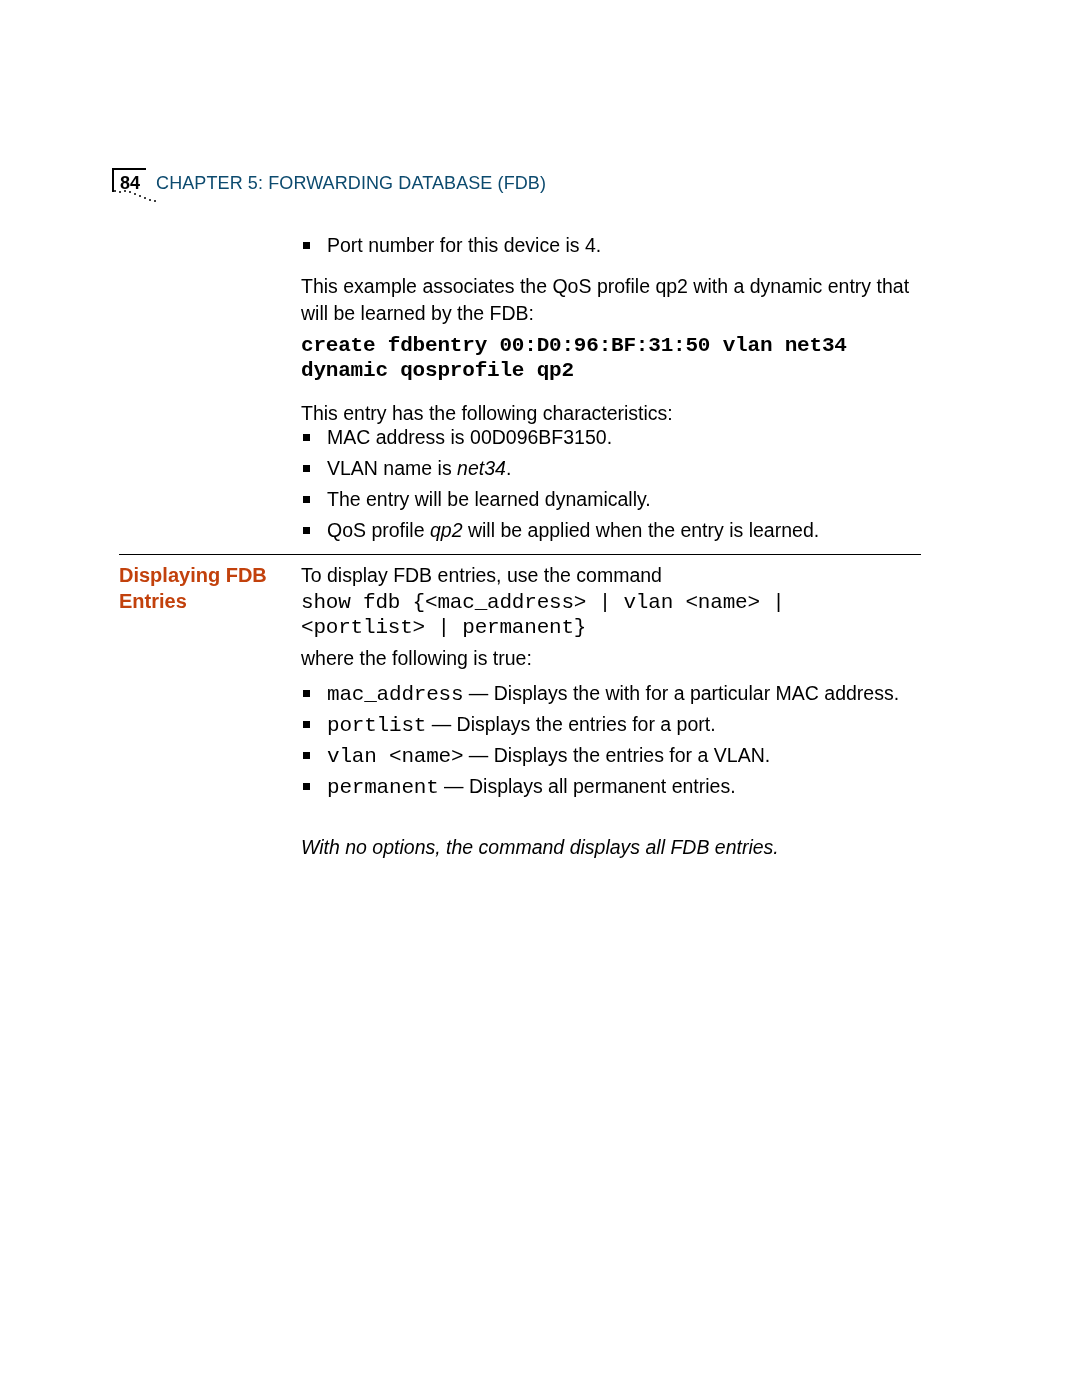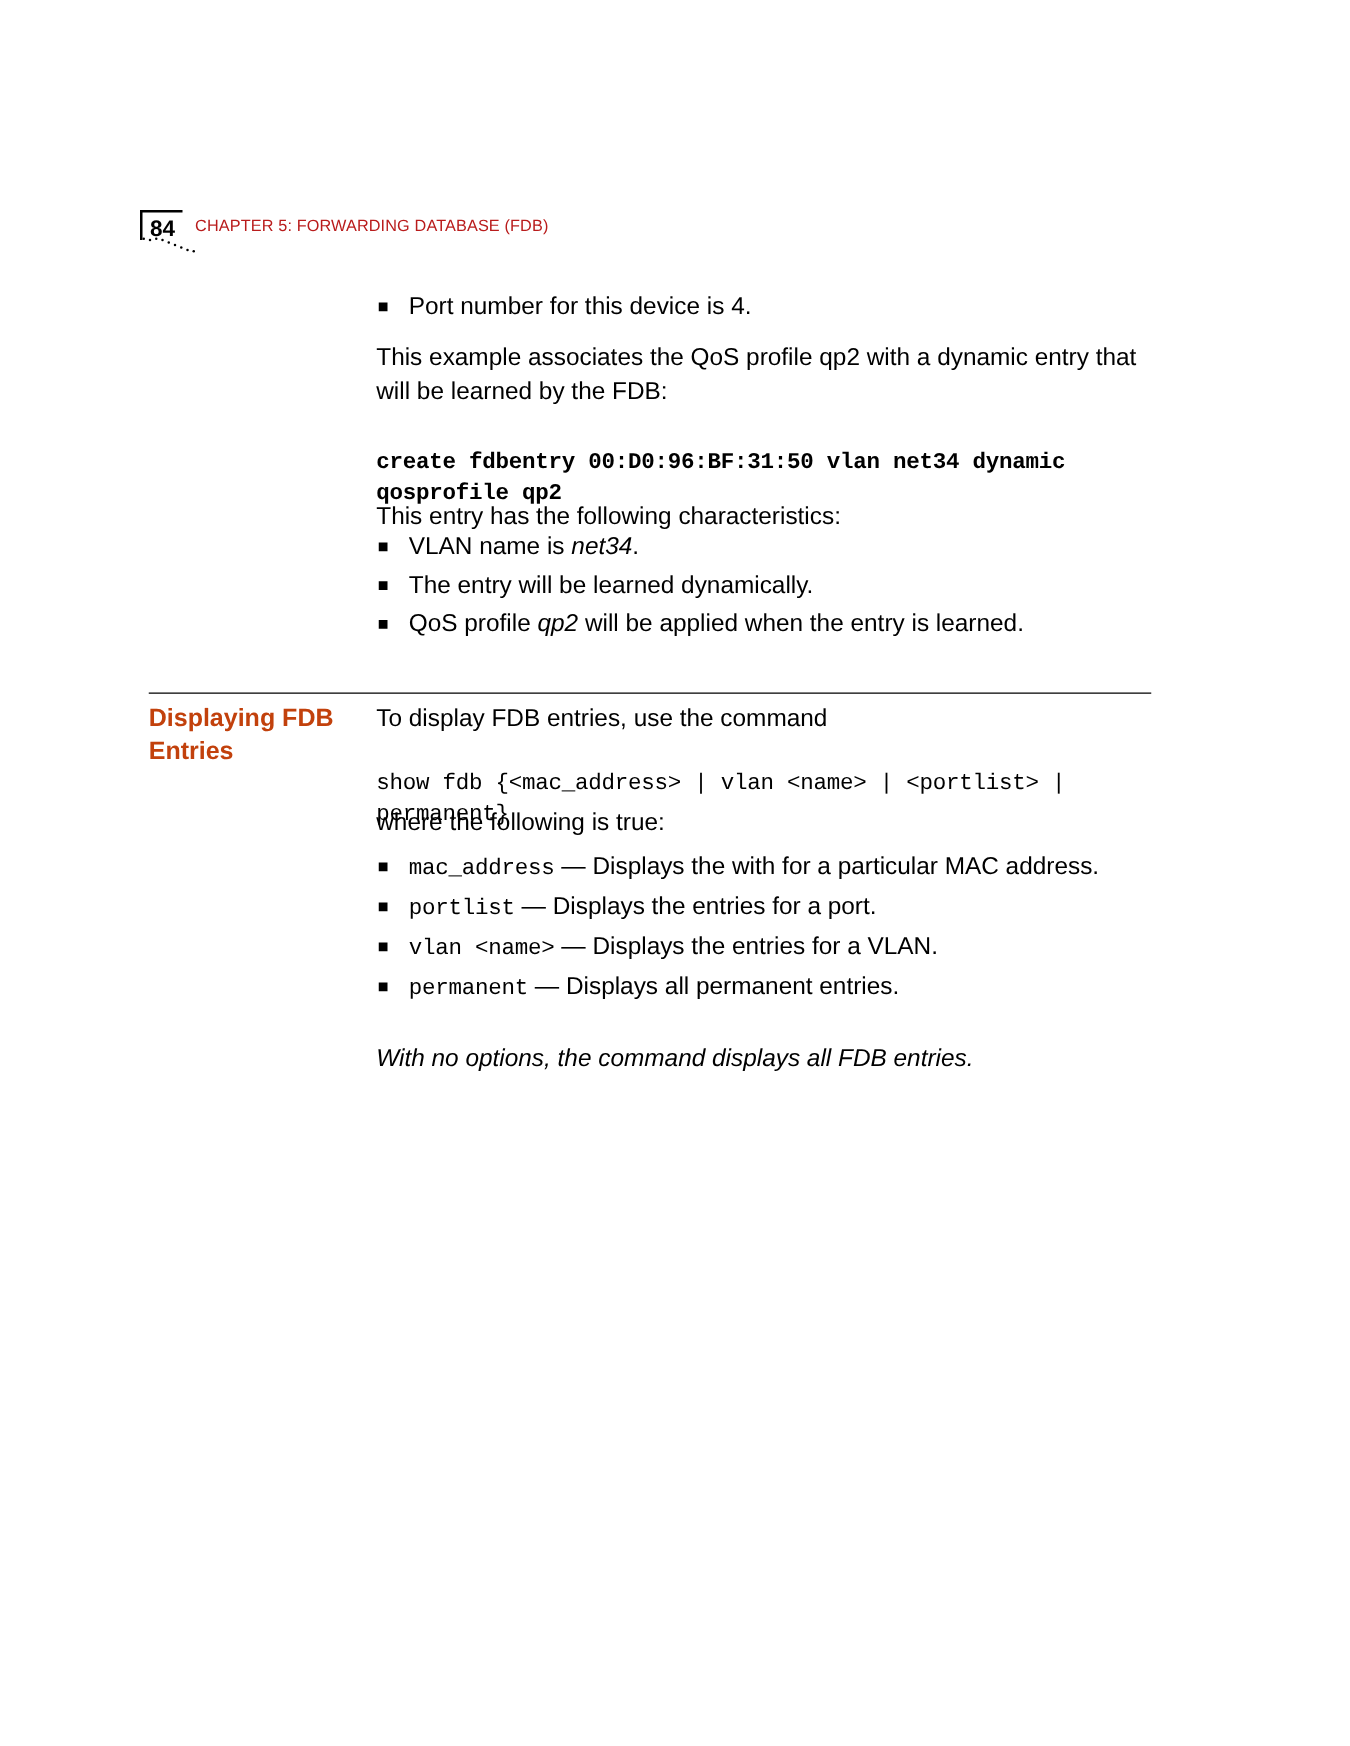--- a/index.html
+++ b/index.html
@@ -30,25 +30,25 @@
   }
   .runhead .pagenum {
     font-weight: bold;
     font-size: 18px;
     line-height: 18px;
     border-top: 2px solid #000;
     border-left: 2px solid #000;
     padding: 4px 6px 0 6px;
   }
   .runhead .chapline {
-    font-size: 13px;
+    font-size: 18px;
     letter-spacing: 0.1px;
     margin-left: 10px;
     margin-top: 5px;
-    color: #b91c1c;
+    color: #0c4a6e;
   }
   .runhead .smallcaps {
     font-variant: small-caps;
   }
 
   
   .dots {
     position: absolute;
     left: 112px;
     top: 190px;
@@ -95,24 +95,23 @@
     content: "";
     position: absolute;
     left: 2px;
     top: 10px;
     width: 7px;
     height: 7px;
     background: #000;
   }
   .mono {
     font-family: "Courier New", Courier, monospace;
-    font-size: 18px;
+    font-size: 21px;
     line-height: 25px;
     letter-spacing: -0.2px;
-    margin-top: 25px;
   }
   .bold { font-weight: bold; }
   .it { font-style: italic; }
 
   .section-rule {
     position: absolute;
     left: 119px;
     width: 802px;
     height: 0;
     border-top: 1.5px solid #000;
@@ -153,20 +152,21 @@
     <li><span>Port number for this device is 4.</span></li>
   </ul>
 
   <p class="body-text col-body" style="top:273px;">This example associates the QoS profile qp2 with a dynamic entry that will be learned by the FDB:</p>
 
   <div class="body-text col-body mono bold" style="top:333px;">create fdbentry 00:D0:96:BF:31:50 vlan net34 dynamic qosprofile qp2</div>
 
   <p class="body-text col-body" style="top:400px;">This entry has the following characteristics:</p>
 
   <ul class="sq body-text col-body" style="top:424px;">
+    <li><span>MAC address is 00D096BF3150.</span></li>
     <li>
       <span>VLAN name is </span><span class="it">net34</span><span>.</span>
     </li>
     <li><span>The entry will be learned dynamically.</span></li>
     <li>
       <span>QoS profile </span><span class="it">qp2</span><span> will be applied when the entry is learned.</span>
     </li>
   </ul>
 
   <div class="section-rule" style="top:554px;"></div>

